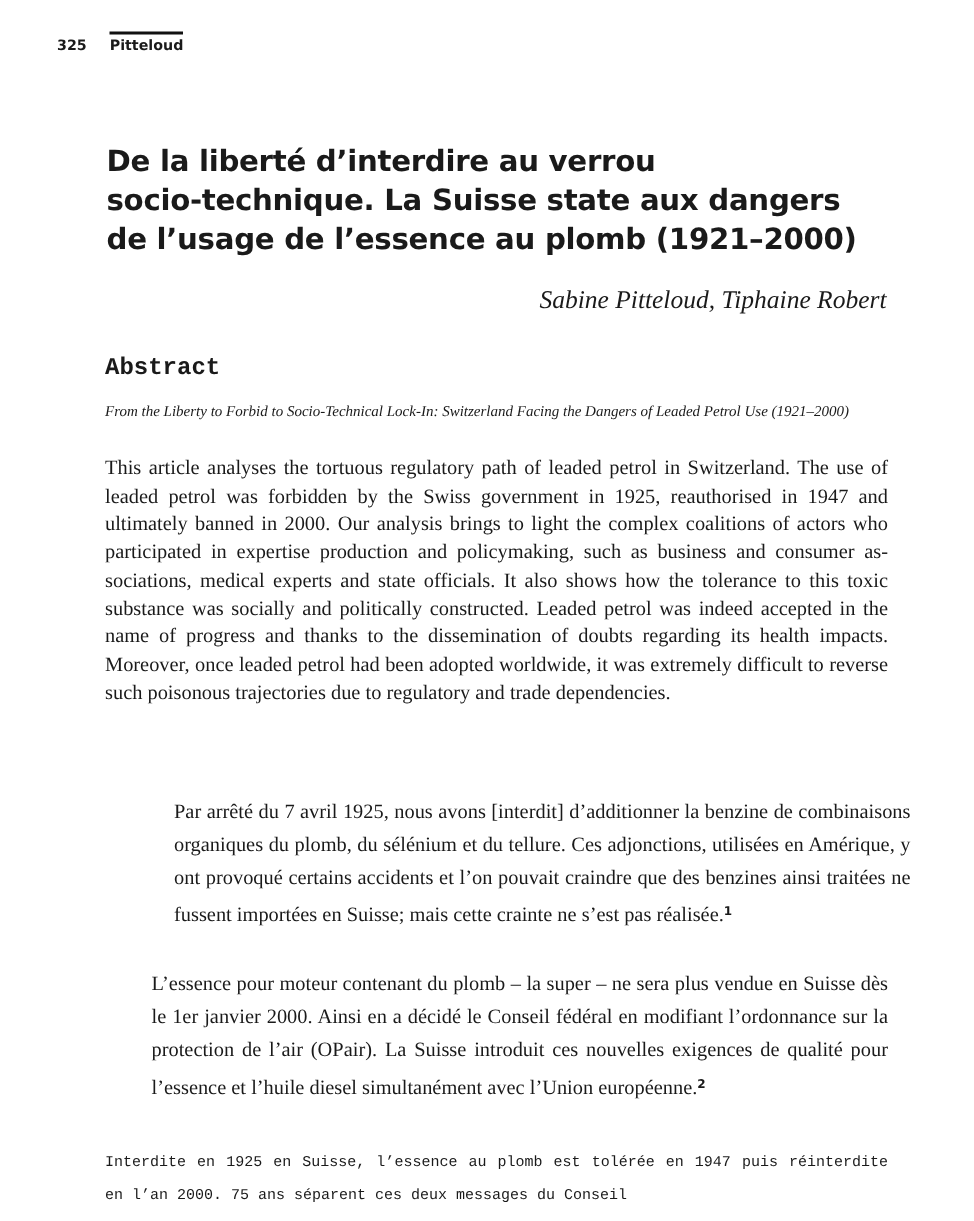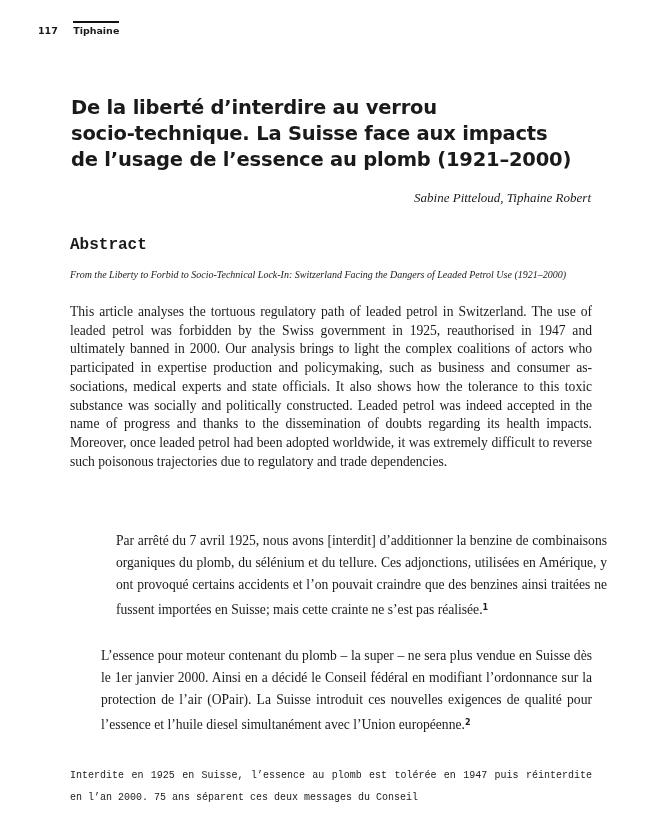--- a/index.html
+++ b/index.html
@@ -2,41 +2,41 @@
 <html><head>
   <meta charset="utf-8">
   <style>
     html, body { margin: 0; padding: 0; background: #ffffff; }
     body { width: 649px; height: 814px; position: relative; overflow: hidden; color: #1a1a1a; }
     .header { position: absolute; left: 38px; top: 25px; font-family: "DejaVu Sans", sans-serif; font-weight: bold; font-size: 9.5px; }
     .header .num { display: inline-block; }
     .header .sec { display: inline-block; margin-left: 12px; position: relative; }
     .header .sec::before { content: ""; position: absolute; left: 0; right: 0; top: -4px; height: 2px; background: #111; }
     .title { position: absolute; right: 58px; top: 95px; width: 520px; text-align: left; font-family: "DejaVu Sans", sans-serif; font-weight: bold; font-size: 19.5px; line-height: 26px; color: #1a1a1a; letter-spacing: -0.2px; }
-    .authors { position: absolute; right: 58px; top: 190px; font-family: "Liberation Serif", serif; font-style: italic; font-size: 13px; }
+    .authors { position: absolute; right: 58px; top: 190px; font-family: "Liberation Serif", serif; font-style: italic; font-size: 17px; }
     .abstract-h { position: absolute; left: 70px; top: 236px; font-family: Liberation Mono, monospace; font-weight: bold; font-size: 16px; }
     .abstract-title { position: absolute; left: 70px; top: 266px; width: 522px; font-family: "Liberation Serif", serif; font-style: italic; font-size: 10px; line-height: 18.5px; }
     .abstract-body { position: absolute; left: 70px; top: 303px; width: 522px; font-family: Liberation Serif, serif; font-size: 13.6px; line-height: 18.7px; text-align: justify; }
     .quote { position: absolute; left: 101px; width: 491px; font-family: "Liberation Serif", serif; font-size: 13.6px; line-height: 22.2px; text-align: justify; }
     .q1 { top: 530px; margin-left: 15px; }
     .q2 { top: 645px; }
     .body-text { position: absolute; left: 70px; top: 765px; width: 522px; font-family: Liberation Mono, monospace; font-size: 10px; line-height: 22px; text-align: justify; }
     sup { font-size: 8px; font-weight: bold; font-family: "DejaVu Sans", sans-serif; vertical-align: 4px; }
   </style>
 </head>
 <body>
 
 <div class="header">
-  <span class="num">117</span>
-  <span class="sec">Tiphaine</span>
+  <span class="num">325</span>
+  <span class="sec">Pitteloud</span>
 </div>
 
 <div class="title">
   <div>De la liberté d’interdire au verrou</div>
-  <div>socio-technique. La Suisse face aux impacts</div>
+  <div>socio-technique. La Suisse state aux dangers</div>
   <div>de l’usage de l’essence au plomb (1921–2000)</div>
 </div>
 
 <div class="authors">Sabine Pitteloud, Tiphaine Robert</div>
 
 <div class="abstract-h">Abstract</div>
 <div class="abstract-title">From the Liberty to Forbid to Socio-Technical Lock-In: Switzerland Facing the Dangers of Leaded Petrol Use (1921–2000)</div>
 <div class="abstract-body">This article analyses the tortuous regulatory path of leaded petrol in Switzerland. The use of leaded petrol was forbidden by the Swiss government in 1925, reauthorised in 1947 and ultimately banned in 2000. Our analysis brings to light the complex coalitions of actors who participated in expertise production and policymaking, such as business and consumer as­sociations, medical experts and state officials. It also shows how the tolerance to this toxic substance was socially and politically constructed. Leaded petrol was indeed accepted in the name of progress and thanks to the dissemination of doubts regarding its health impacts. Moreover, once leaded petrol had been adopted worldwide, it was extremely difficult to reverse such poisonous trajectories due to regulatory and trade dependencies.</div>
 
 <div class="quote q1">

